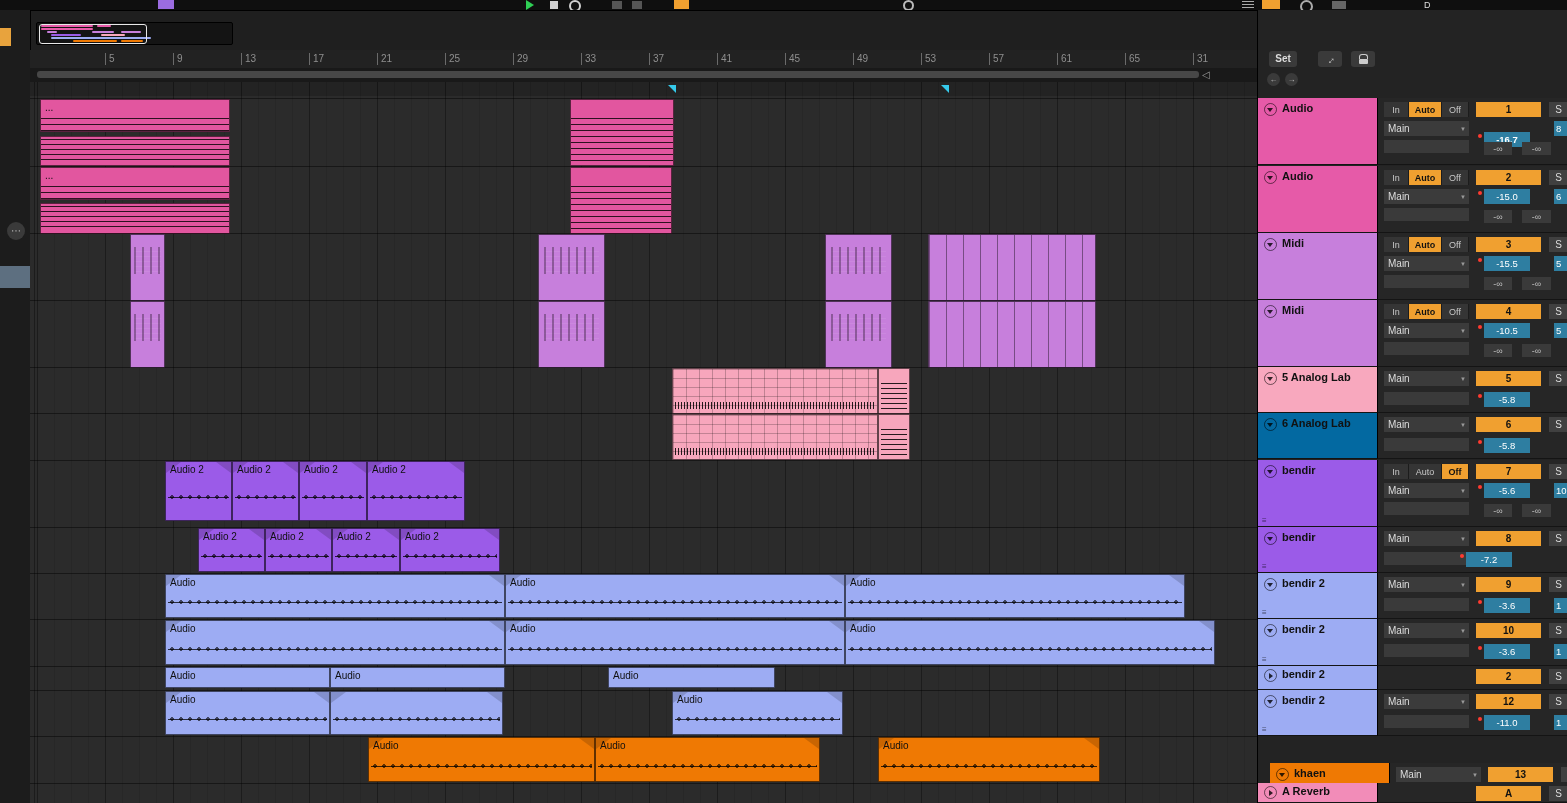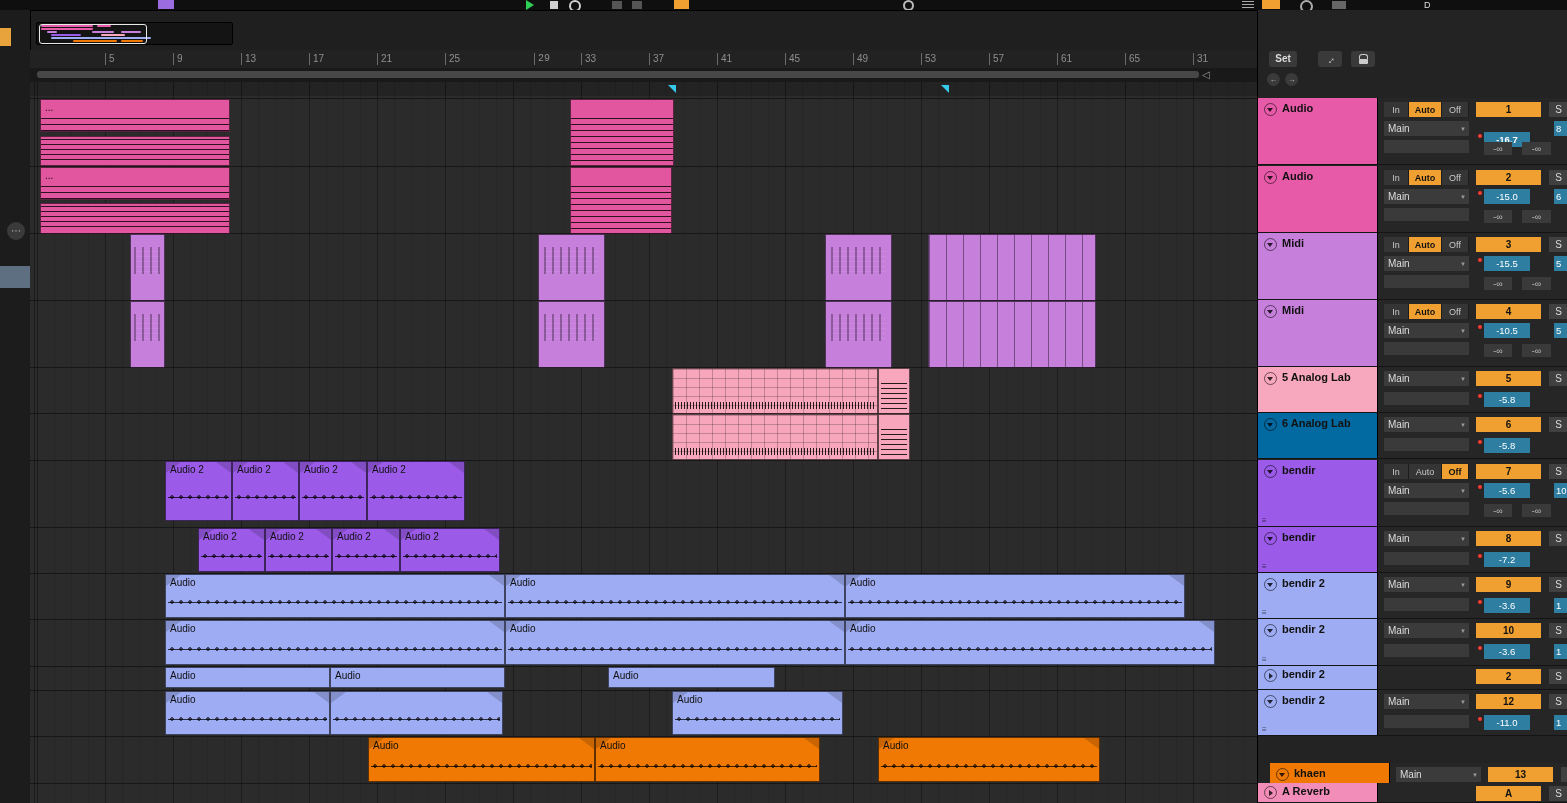--- a/index.html
+++ b/index.html
@@ -140,21 +140,21 @@
       <div class="ovbox" style="left: 2px; top: 1px; width: 106px; height: 18px;"></div>
     </div>
 
   <div id="ruler">
       <div class="rnum" style="left: 75px;">5</div>
       <div class="rnum" style="left: 143px;">9</div>
       <div class="rnum" style="left: 211px;">13</div>
       <div class="rnum" style="left: 279px;">17</div>
       <div class="rnum" style="left: 347px;">21</div>
       <div class="rnum" style="left: 415px;">25</div>
-      <div class="rnum" style="left: 504px; font-family: Liberation Mono, monospace;">29</div>
+      <div class="rnum" style="left: 483px;">29</div>
       <div class="rnum" style="left: 551px;">33</div>
       <div class="rnum" style="left: 619px;">37</div>
       <div class="rnum" style="left: 687px;">41</div>
       <div class="rnum" style="left: 755px;">45</div>
       <div class="rnum" style="left: 823px;">49</div>
       <div class="rnum" style="left: 891px;">53</div>
       <div class="rnum" style="left: 959px;">57</div>
       <div class="rnum" style="left: 1027px;">61</div>
       <div class="rnum" style="left: 1095px;">65</div>
       <div class="rnum" style="left: 1163px;">31</div>
@@ -545,21 +545,21 @@
           <div class="tlabel">bendir</div>
           <div class="hamb">≡</div>
         </div>
         <div class="bx mainbox" style="left: 126px; top: 4px; width: 85px; height: 15px;">
           <span>Main</span>
           <span class="caret">▼</span>
         </div>
         <div class="bx numbox" style="left: 218px; top: 4px; width: 65px; height: 15px;">8</div>
         <div class="bx sbox" style="left: 291px; top: 4px; width: 19px; height: 15px;">S</div>
         <div class="bx panbox" style="left: 126px; top: 25px; width: 85px; height: 13px;"></div>
-        <div class="bx volbox" style="left: 226px; top: 25px; width: 46px; height: 15px;">-7.2<div class="voldot"></div></div>
+        <div class="bx volbox" style="left: 208px; top: 25px; width: 46px; height: 15px;">-7.2<div class="voldot"></div></div>
       </div>
       <div class="thead" style="top: 563px; height: 46px;">
         <div class="tmix"></div>
         <div class="tname" style="background: rgb(157, 172, 243);">
           <div class="foldicon"></div>
           <div class="tlabel">bendir 2</div>
           <div class="hamb">≡</div>
         </div>
         <div class="bx mainbox" style="left: 126px; top: 4px; width: 85px; height: 15px;">
           <span>Main</span>

